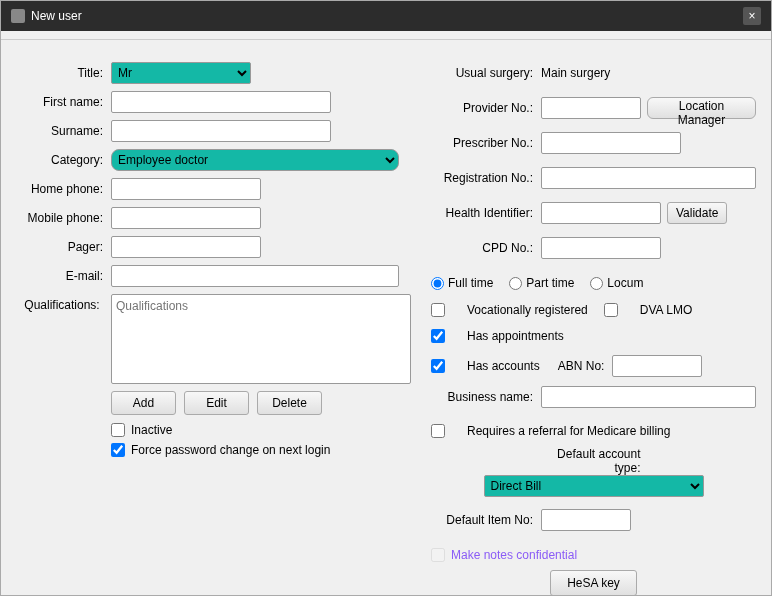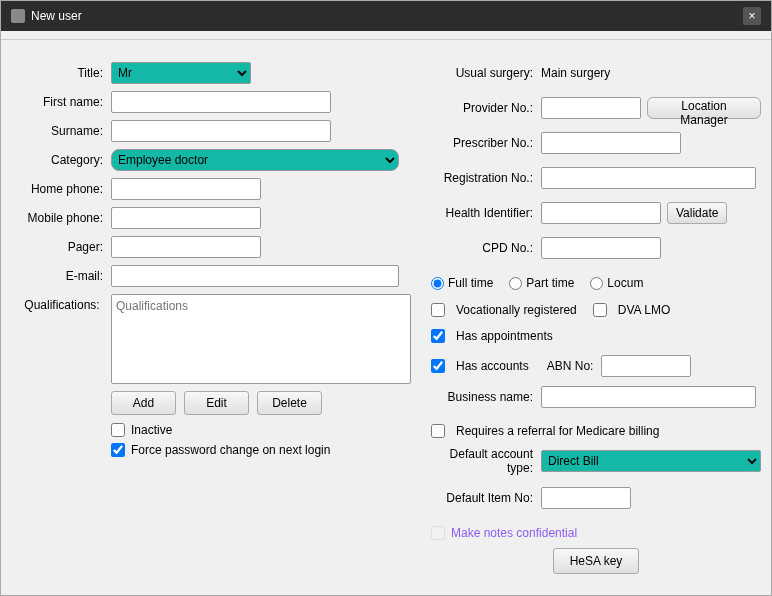--- a/index.html
+++ b/index.html
@@ -222,21 +222,21 @@
     }
     .checkbox-inline-row {
       display: flex;
       align-items: center;
       gap: 16px;
       margin: 3px 0;
     }
     .checkbox-inline {
       display: flex;
       align-items: flex-end;
-      gap: 11px;
+      gap: 22px;
       font-size: 12px;
     }
     .has-accounts-row {
       display: flex;
       align-items: center;
       gap: 8px;
       margin: 3px 0;
     }
     .abn-label {
       font-size: 12px;
@@ -276,20 +276,21 @@
       font-size: 12px;
       border: 1px solid #aaa;
       background: linear-gradient(to bottom, #f8f8f8, #e0e0e0);
       cursor: pointer;
       border-radius: 3px;
     }
     .default-account-row {
       display: flex;
       align-items: center;
       margin-bottom: 6px;
+      flex-direction: column;
     }
     .full-width-select {
       width: 220px;
       height: 22px;
     }
     .make-notes-row {
       display: flex;
       align-items: center;
       gap: 6px;
       margin-top: 4px;

